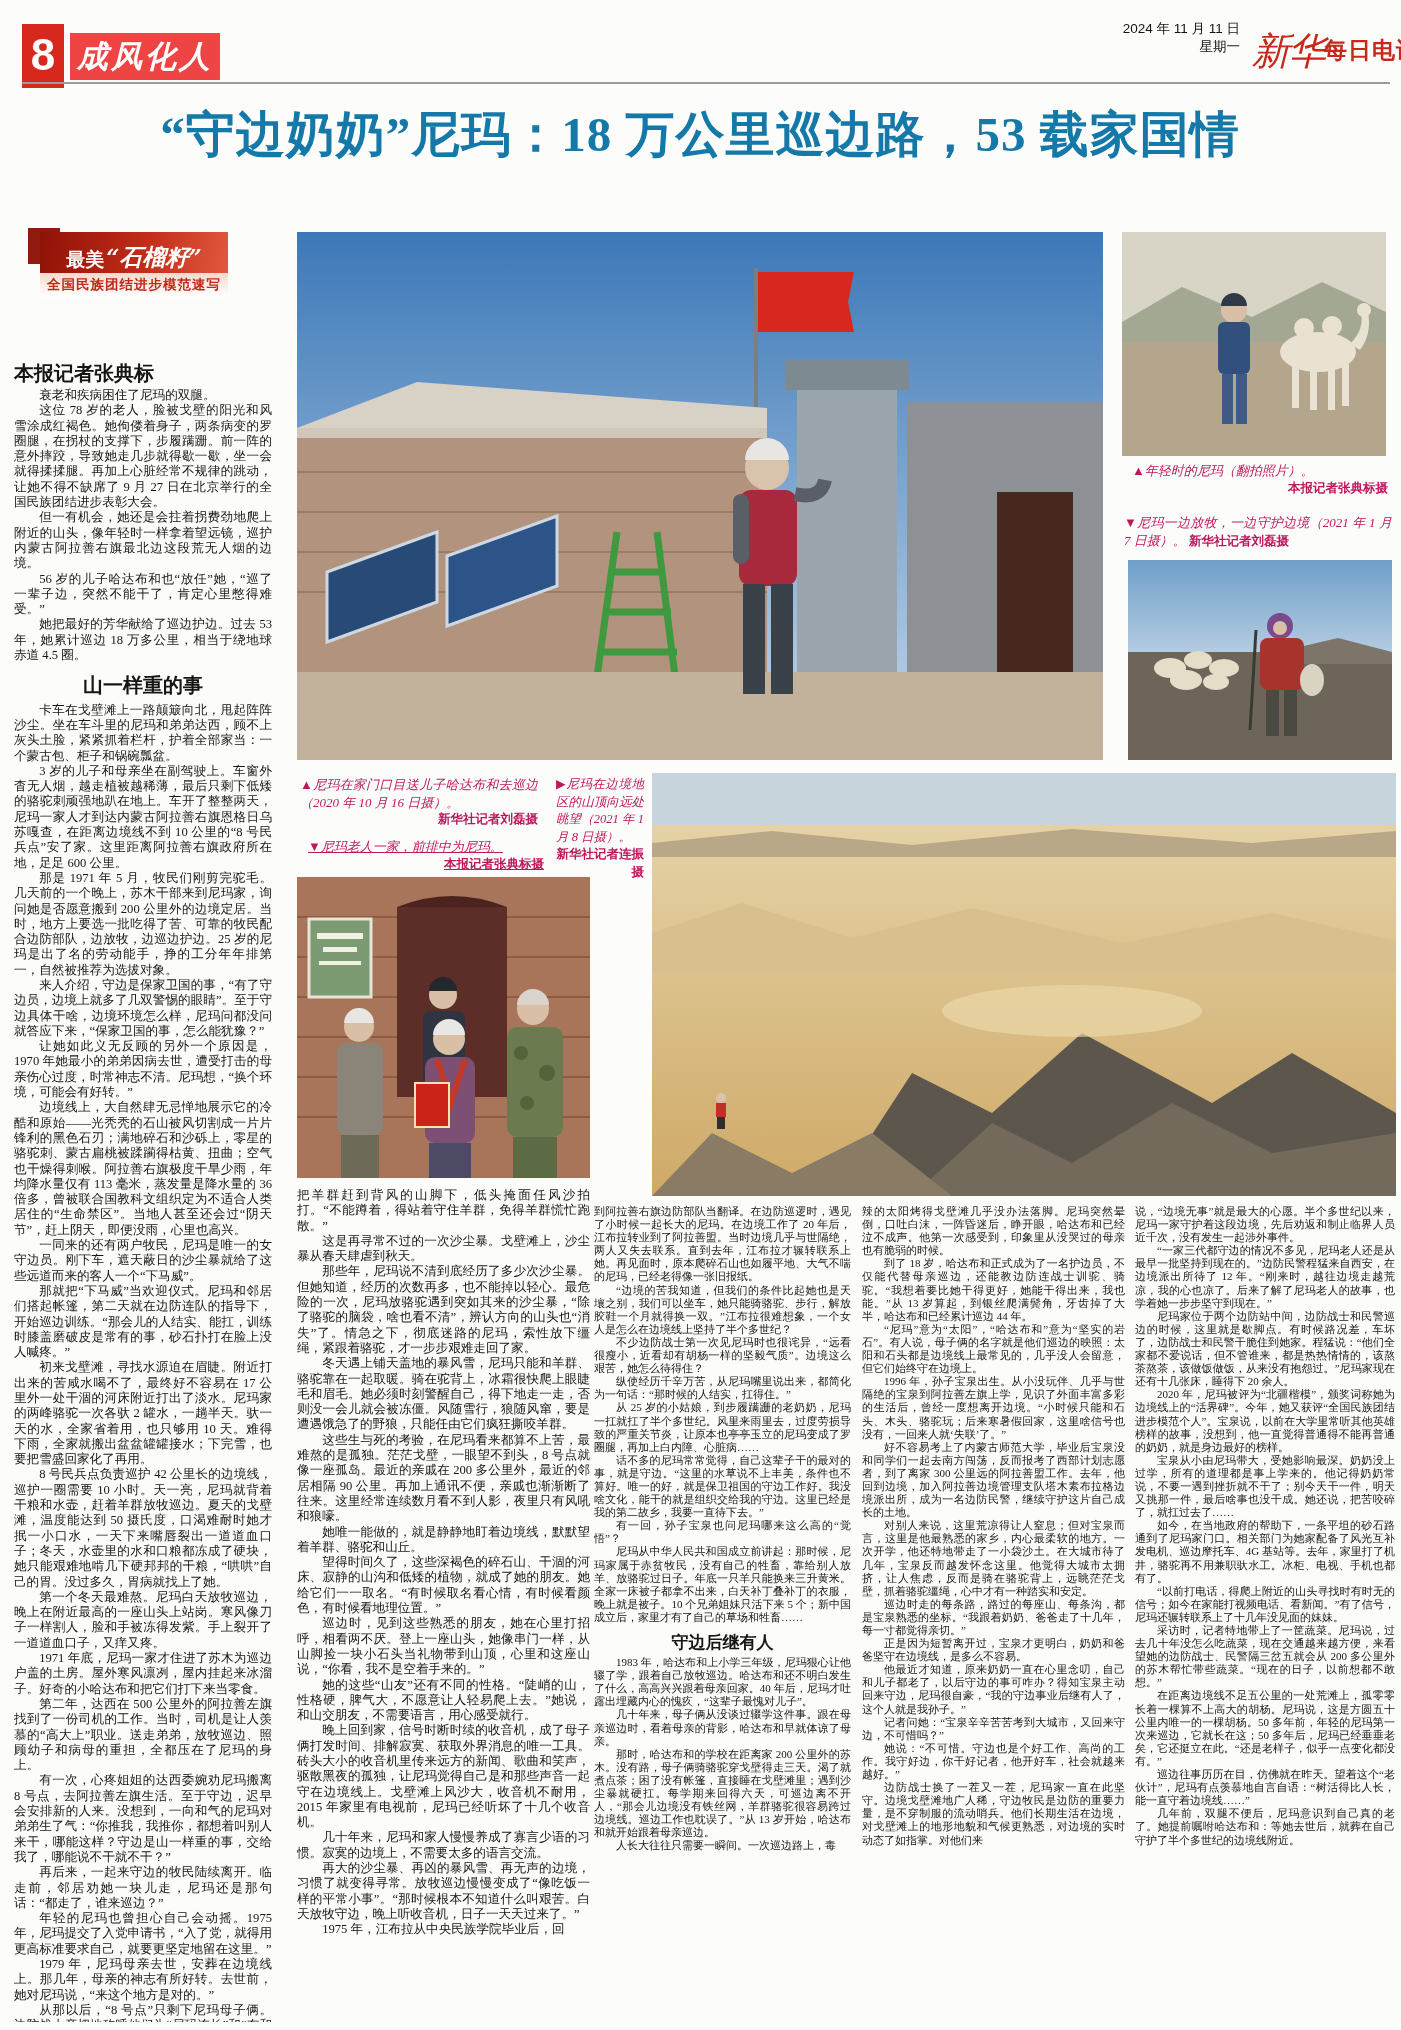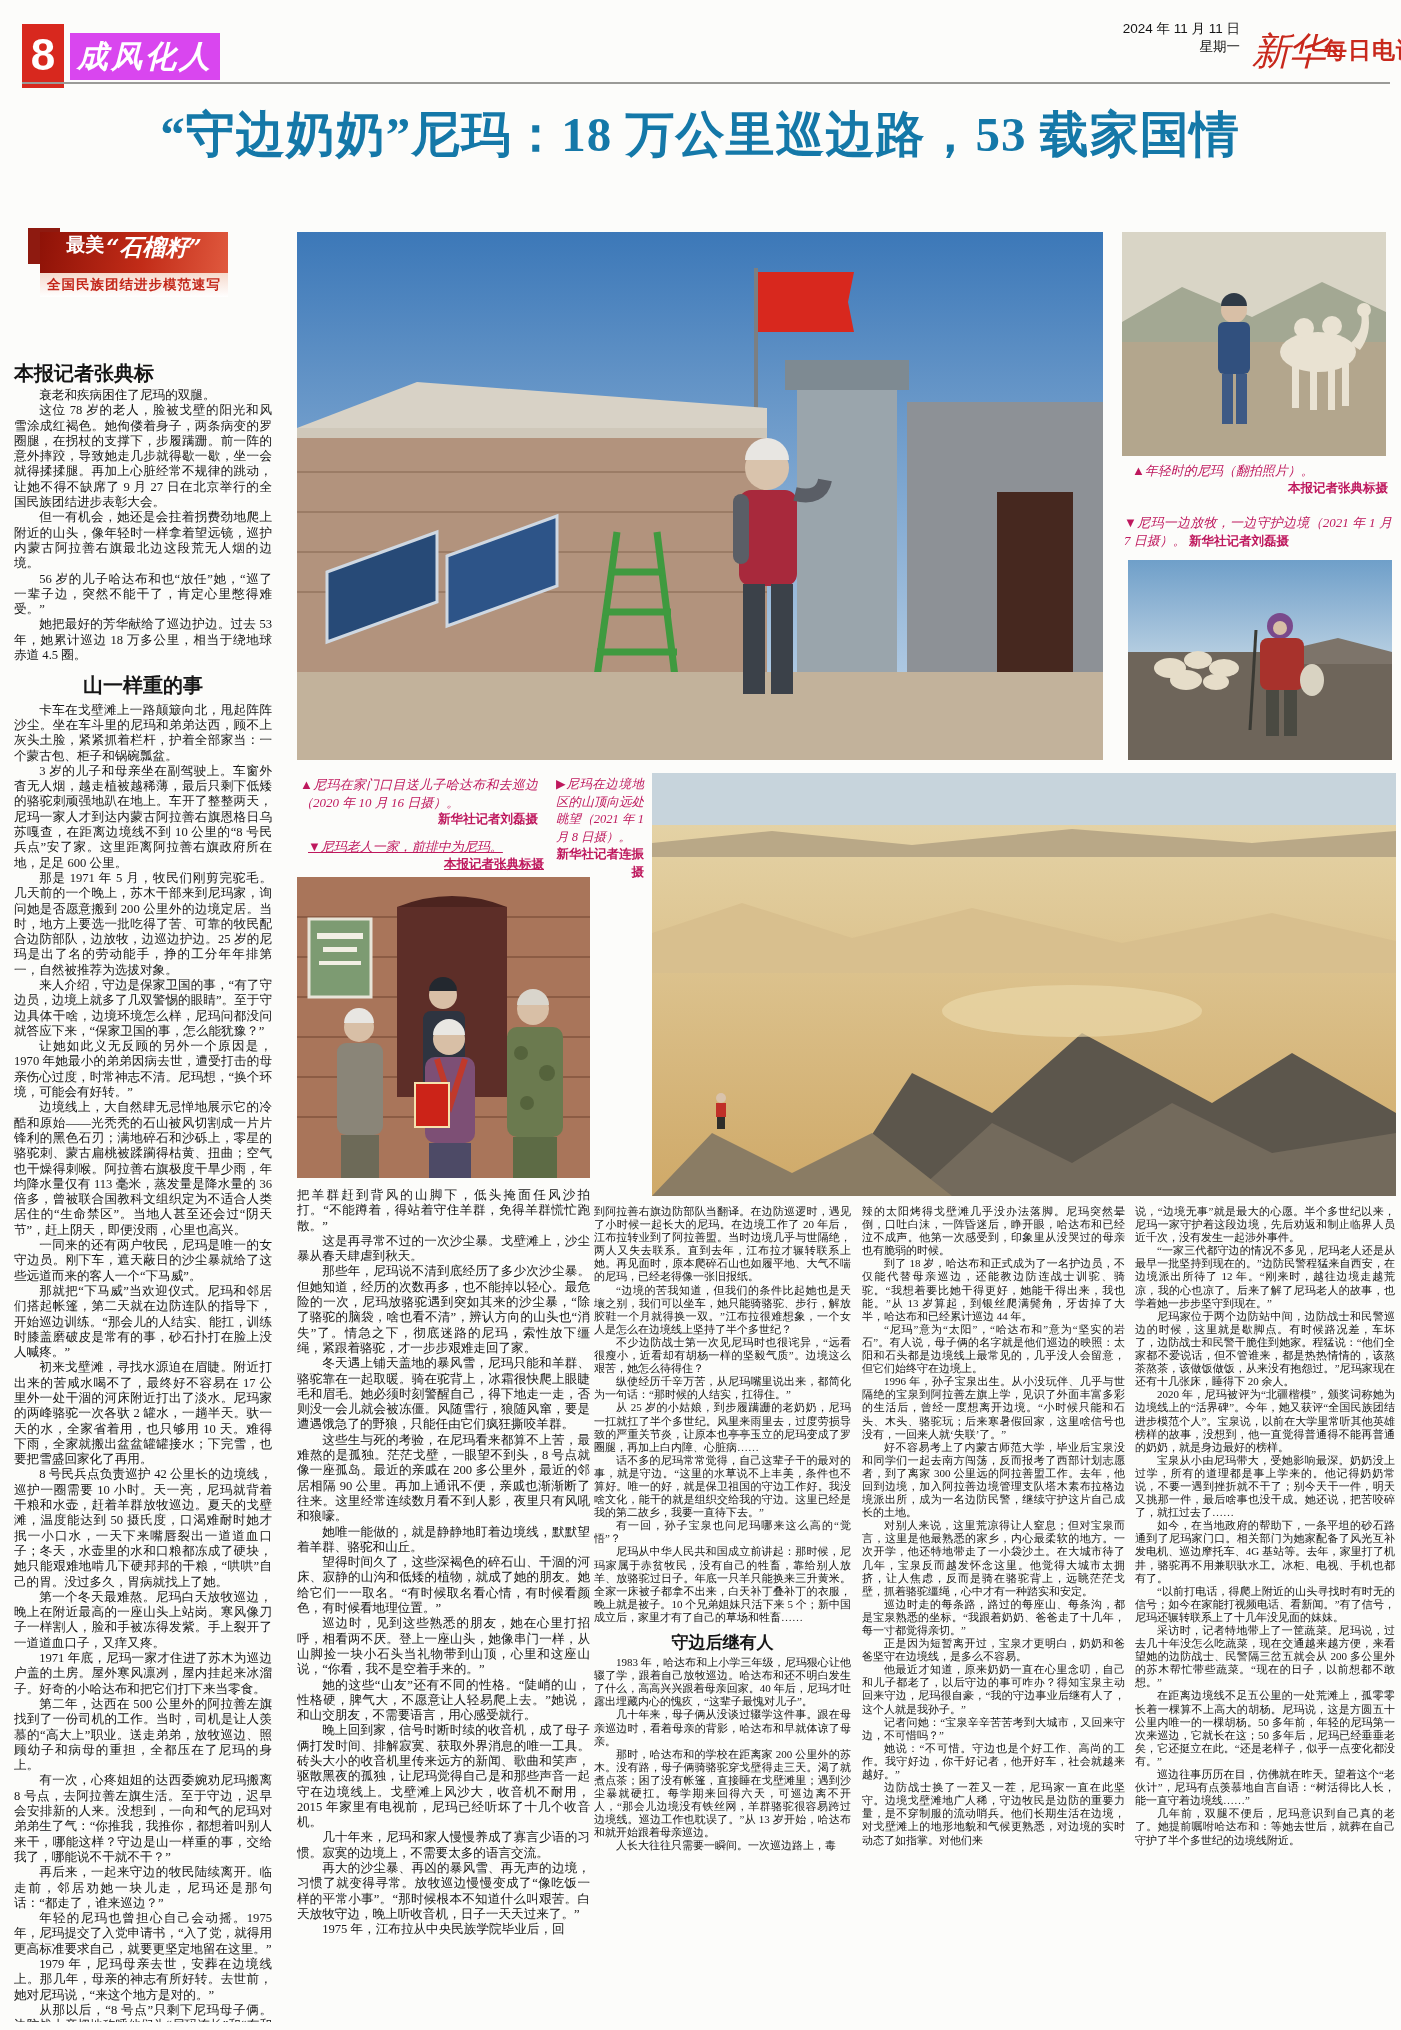--- a/index.html
+++ b/index.html
@@ -3,34 +3,34 @@
 <meta charset="utf-8">
 <style>
   html,body{margin:0;padding:0;background:#e8e8e4;}
   .page{position:relative;width:1401px;height:2030px;margin:0 auto;background:#fcfcfa;overflow:hidden;
         font-family:"Liberation Serif","DejaVu Serif",serif;color:#151515;}
   .abs{position:absolute;}
   .sans{font-family:"Liberation Sans","DejaVu Sans",sans-serif;}
   
   .pagenum-box{left:22px;top:24px;width:42px;height:64px;background:#d8281e;color:#fff;
         font-size:44px;font-weight:bold;text-align:center;line-height:62px;}
-  .section-box{left:70px;top:33px;width:150px;height:47px;background:#d946ef;color:#fff;
+  .section-box{left:70px;top:33px;width:150px;height:47px;background:#ef4444;color:#fff;
         font-weight:bold;font-size:31px;line-height:47px;text-align:center;letter-spacing:3px;font-style:italic;}
   .head-rule{left:22px;top:82px;width:1368px;height:0;border-top:2px solid #9a9a97;}
   .dateblock{left:1040px;top:20px;width:200px;text-align:right;font-size:13.5px;font-weight:normal;line-height:18px;}
   .masthead{left:1252px;top:26px;width:140px;height:52px;color:#c8281c;white-space:nowrap;}
   .masthead .script{font-size:38px;font-style:italic;font-weight:normal;font-family:"DejaVu Serif",serif;letter-spacing:-2px;}
   .masthead .rest{font-size:23px;font-weight:bold;letter-spacing:1px;vertical-align:6px;}
   
   .headline{left:40px;top:102px;width:1320px;text-align:center;color:#1478a8;font-weight:bold;
         font-size:49px;letter-spacing:1px;white-space:nowrap;}
   
   .badge-back{left:28px;top:228px;width:32px;height:36px;background:#8e1a10;}
   .badge-main{left:40px;top:232px;width:188px;height:41px;background:linear-gradient(100deg,#8e1207,#c22c18 55%,#e0593e);
-        color:#fff;display:flex;align-items:flex-start;justify-content:center;gap:2px;}
+        color:#fff;display:flex;align-items:flex-end;justify-content:center;gap:2px;}
   .badge-main .b1{font-size:19px;font-weight:bold;}
   .badge-main .b2{font-size:23px;font-weight:bold;font-style:italic;font-family:"DejaVu Serif",serif;}
   .badge-sub{left:40px;top:273px;width:188px;height:24px;background:linear-gradient(180deg,#f6dacd,#ffffff);
         color:#c3271a;font-weight:bold;font-size:13.5px;text-align:center;line-height:24px;letter-spacing:1px;}
   .byline{left:14px;top:360px;font-size:20px;font-weight:bold;}
   
   .bodycol p{margin:0;text-indent:2em;text-align:justify;}
   .bodycol p.cont{text-indent:0;}
   .bodycol h3{font-family:"Liberation Sans","DejaVu Sans",sans-serif;text-align:center;font-weight:bold;margin:0;}
   .col-large{font-size:12.6px;line-height:15.3px;}

